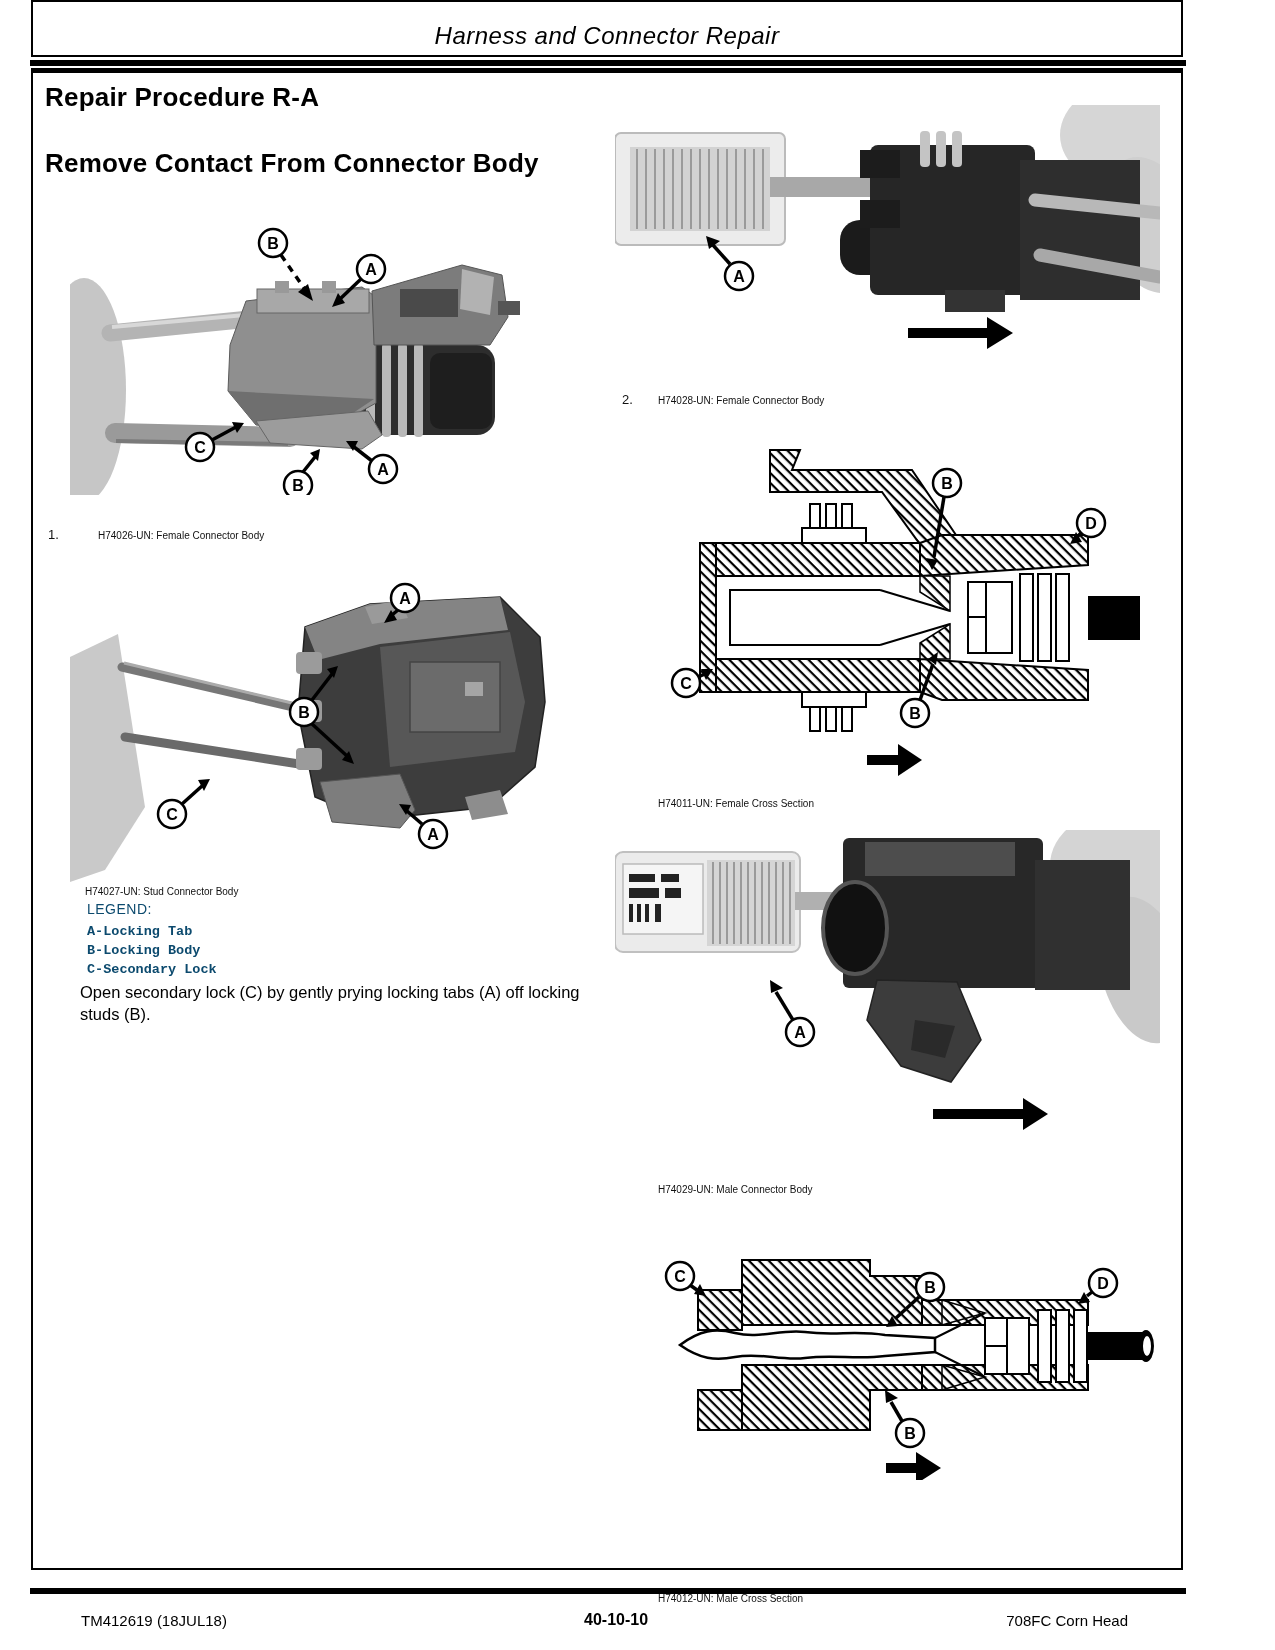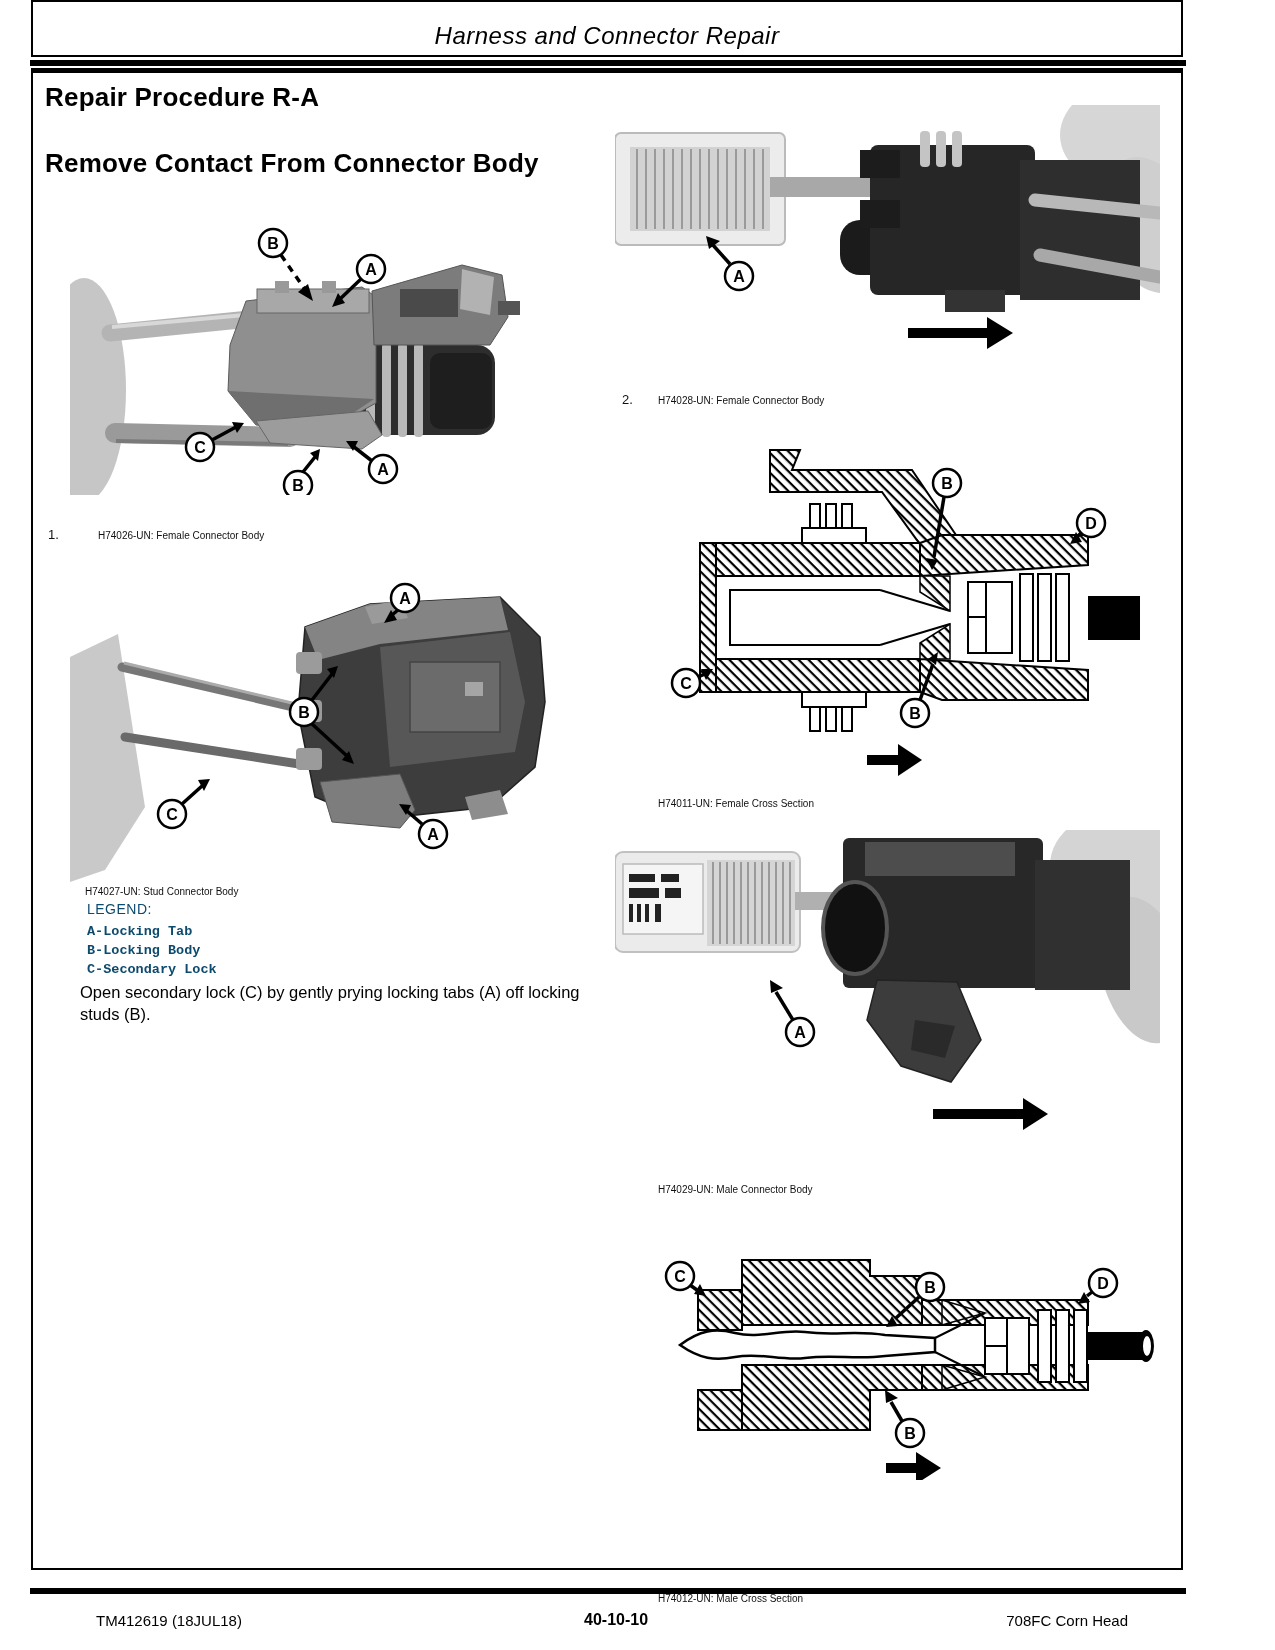--- a/index.html
+++ b/index.html
@@ -388,17 +388,17 @@
       <line class="lead" x1="262" y1="241" x2="251" y2="222"></line>
       <polygon class="head" points="245,210 246,223 258,218"></polygon>
       <circle class="co-c" cx="270" cy="253" r="14"></circle>
       <text class="co-letter" x="270" y="259">B</text>
     </g>
     <polygon class="blk" points="246,283 276,283 276,272 301,288 276,304 276,293 246,293"></polygon>
   </svg>
   <div class="abs cap" style="left:658px; top:1548px;margin-top:45px;">H74012-UN: Male Cross Section</div>
 
   <div class="abs rule" style="left:30px; top:1588px; width:1156px;"></div>
-  <div class="abs ftr" style="left:96px; top:1612px;">TM412619 (18JUL18)</div>
+  <div class="abs ftr" style="left:81px; top:1612px;">TM412619 (18JUL18)</div>
   <div class="abs ftr ftr-center" style="left:536px; top:1611px;">40-10-10</div>
   <div class="abs ftr" style="right:147px; top:1612px;">708FC Corn Head</div>
 
 </div>
 
 </body></html>

